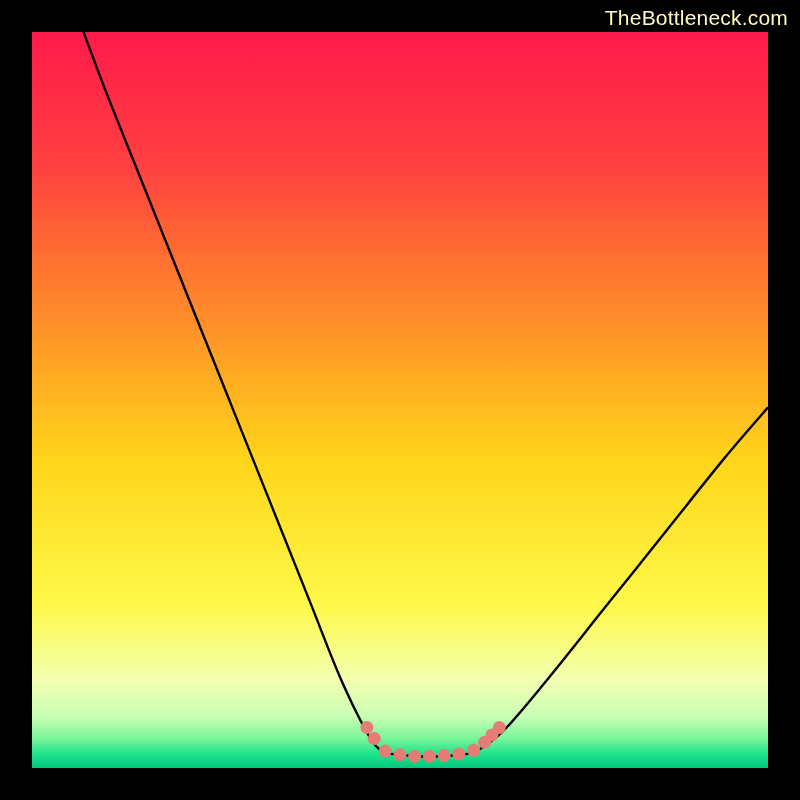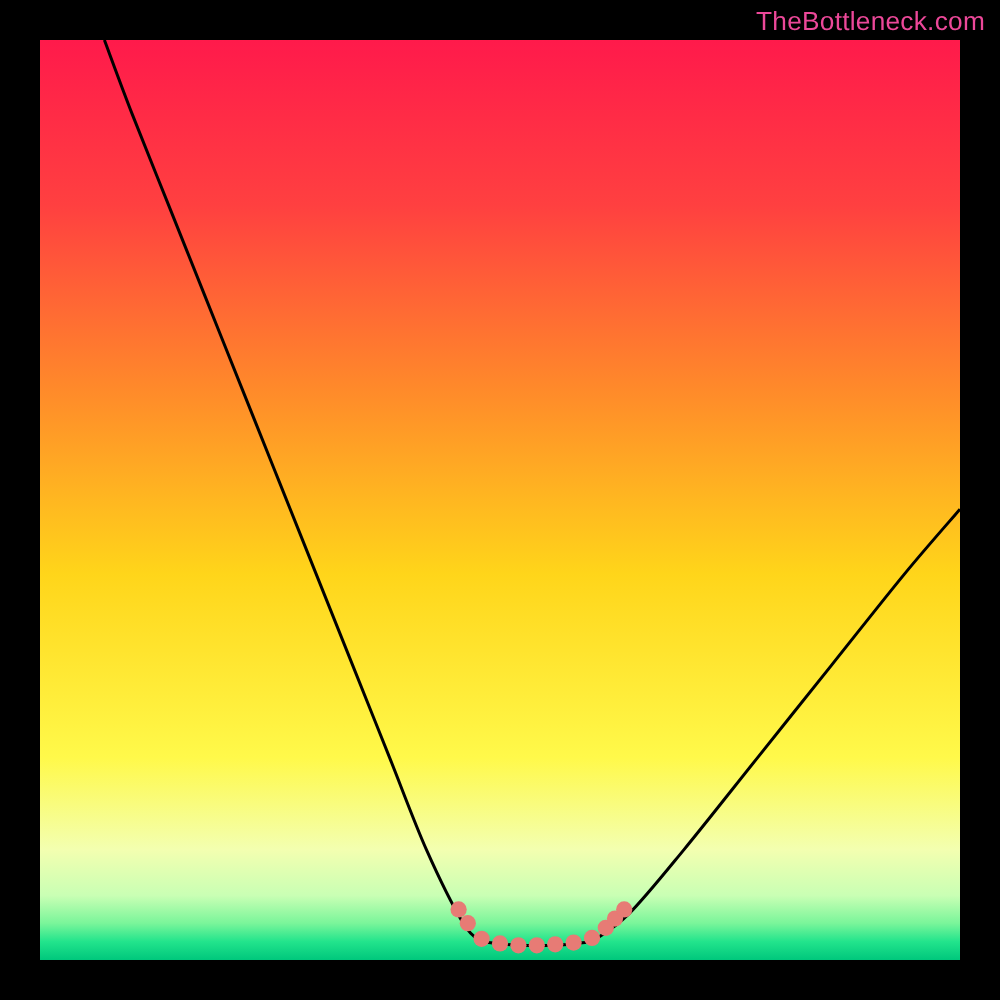--- a/index.html
+++ b/index.html
@@ -14,21 +14,21 @@
   .frame {
     position: relative;
     width: 800px;
     height: 800px;
     background: #000;
   }
   .watermark {
     position: absolute;
     top: 6px;
     right: 12px;
-    color: #ec4899;
+    color: #fef9c3;
     font-size: 21px;
     font-weight: 500;
     letter-spacing: 0.2px;
     z-index: 10;
   }
   .plot-outer {
     position: absolute;
     left: 32px;
     top: 32px;
     width: 736px;

